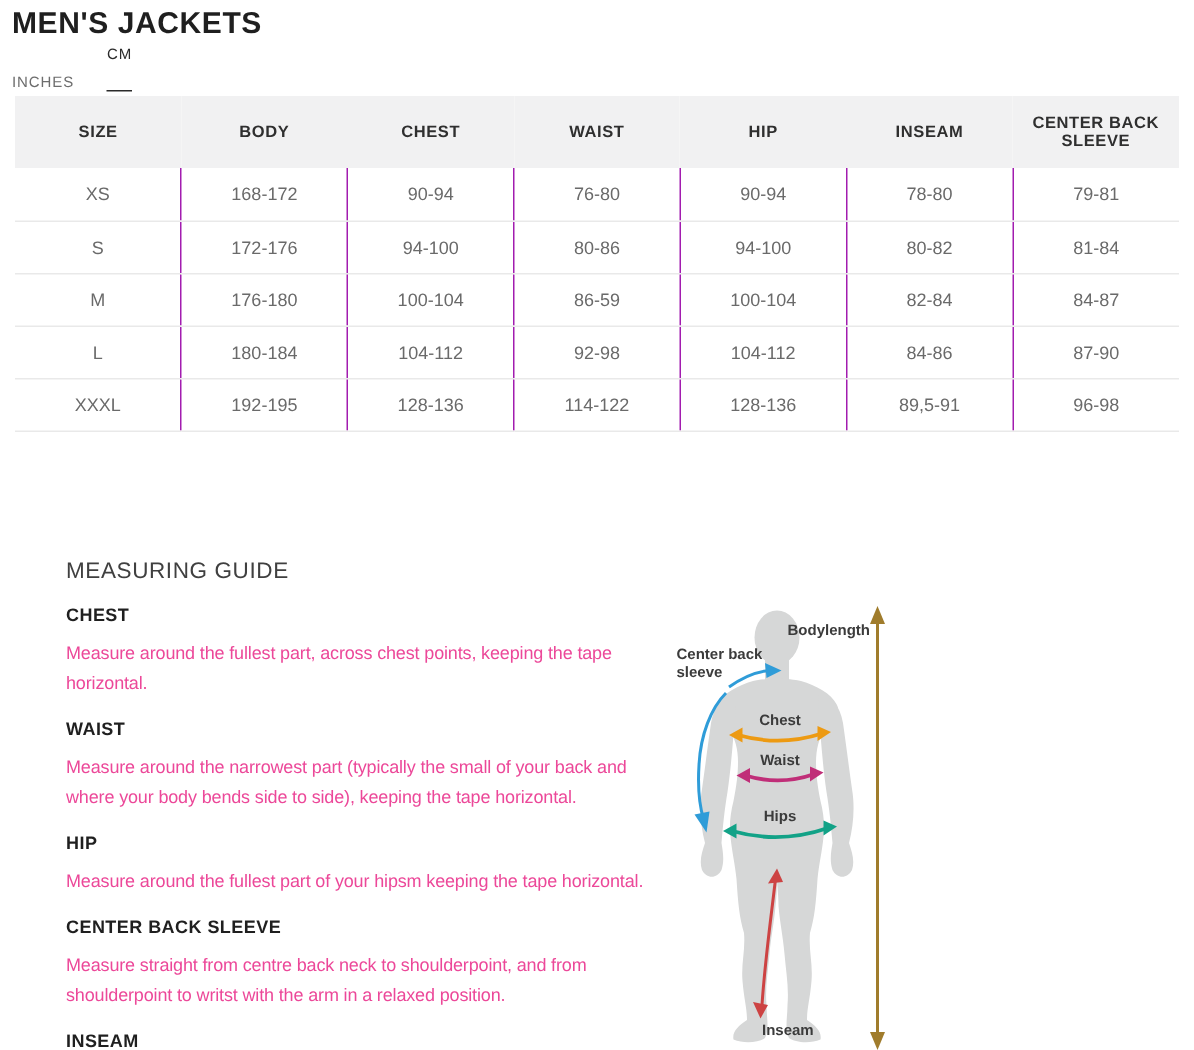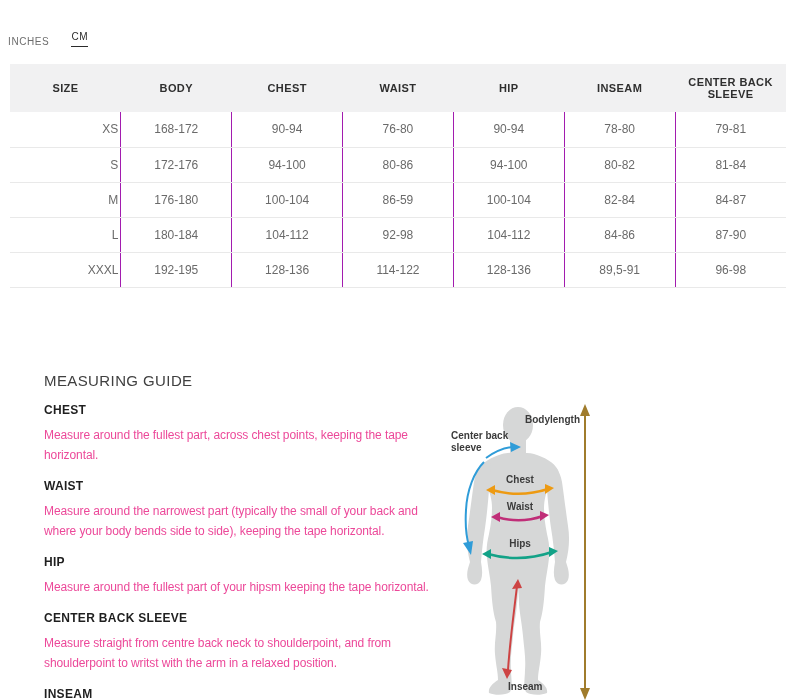--- a/index.html
+++ b/index.html
@@ -24,21 +24,21 @@
   .unit-tabs {
     position: absolute; top: 31px; left: 8px;
     display: flex; align-items: flex-end;
     font-size: 10px; letter-spacing: 0.6px;
   }
   .unit-tab { cursor: pointer; }
   .unit-tab.inactive { color: #6d6d6d; margin-right: 22px; }
   .unit-tab.active {
     color: #2b2b2b;
     border-bottom: 1px solid #2b2b2b;
-    padding-bottom: 4px;
+    padding-bottom: 18px;
   }
 
   table.size-chart {
     position: absolute; top: 64px; left: 10px;
     width: 776px;
     border-collapse: collapse;
     table-layout: fixed;
   }
   table.size-chart thead th {
     background: #f1f1f2;
@@ -52,21 +52,21 @@
   table.size-chart tbody td {
     height: 35px;
     text-align: center;
     font-size: 12px;
     color: #6a6a6a;
     border-bottom: 1px solid #e9e9e9;
     border-left: 1px solid #a21caf;
     background: #ffffff;
     padding: 0 2px;
   }
-  table.size-chart tbody td:first-child { border-left: none; text-align: right; }
+  table.size-chart tbody td:first-child { border-left: none; }
 
   .guide {
     position: absolute; top: 372px; left: 44px;
     width: 402px;
   }
   .guide-title {
     margin: 0 0 14px 0;
     font-size: 15px; font-weight: 400; letter-spacing: 0.4px;
     color: #404040;
   }
@@ -91,20 +91,21 @@
     font-family: "Liberation Sans", "DejaVu Sans", sans-serif;
     font-size: 10px; font-weight: 700;
     fill: #3b3b3b;
   }
 </style>
 </head>
 <body>
 
 <div class="page">
 
+  <h1 class="page-title">MEN'S JACKETS</h1>
 
   <div class="unit-tabs">
     <span class="unit-tab inactive">INCHES</span>
     <span class="unit-tab active">CM</span>
   </div>
 
   <table class="size-chart">
     <thead>
       <tr>
         <th>SIZE</th>

